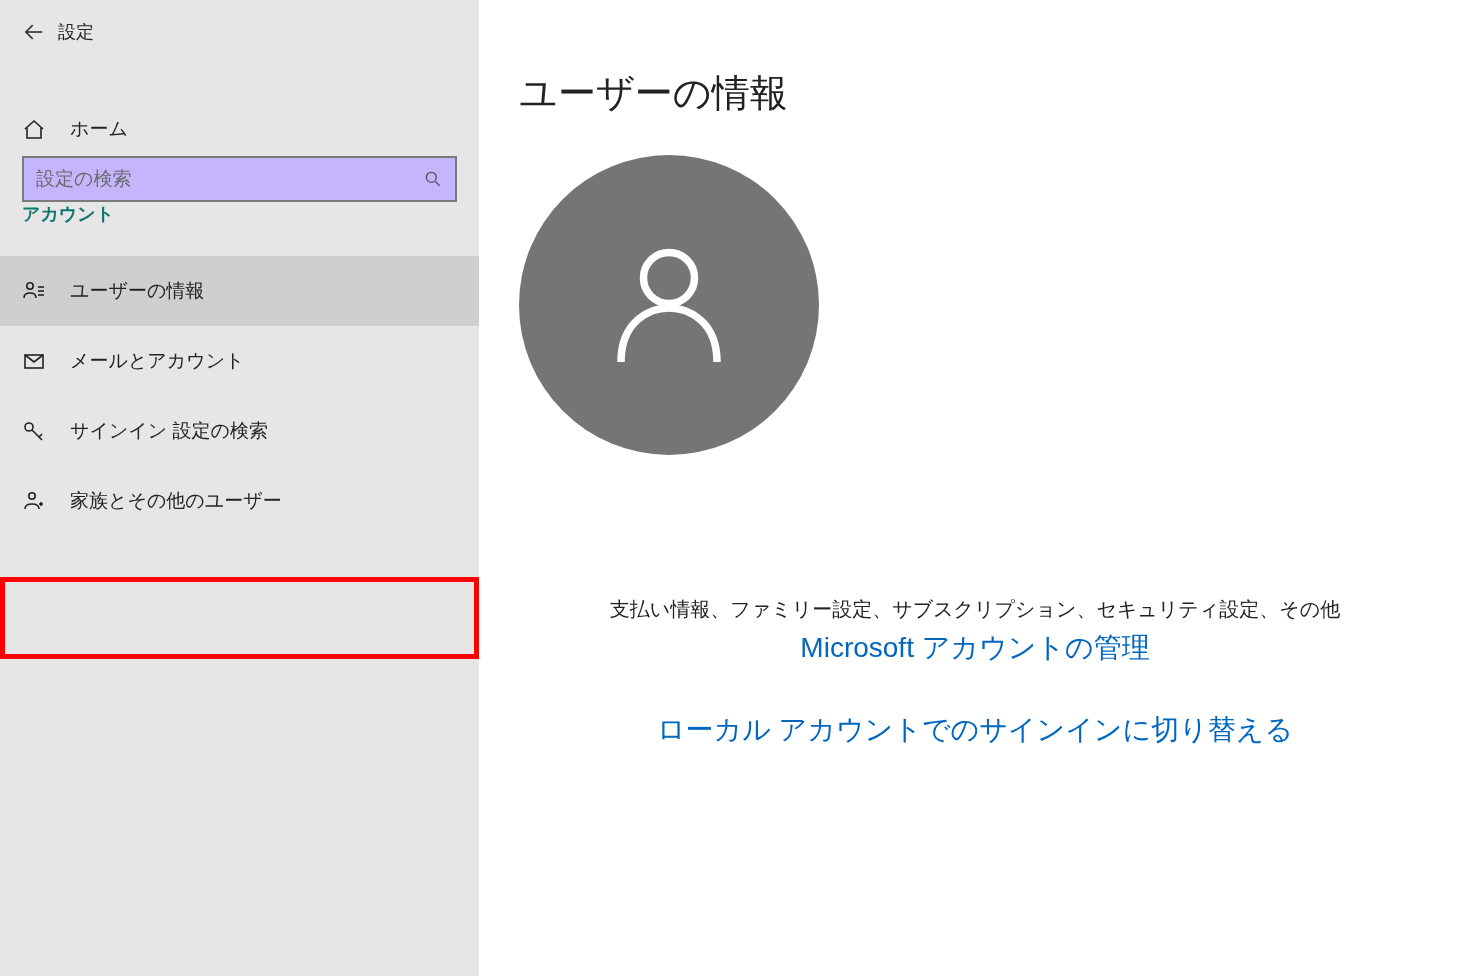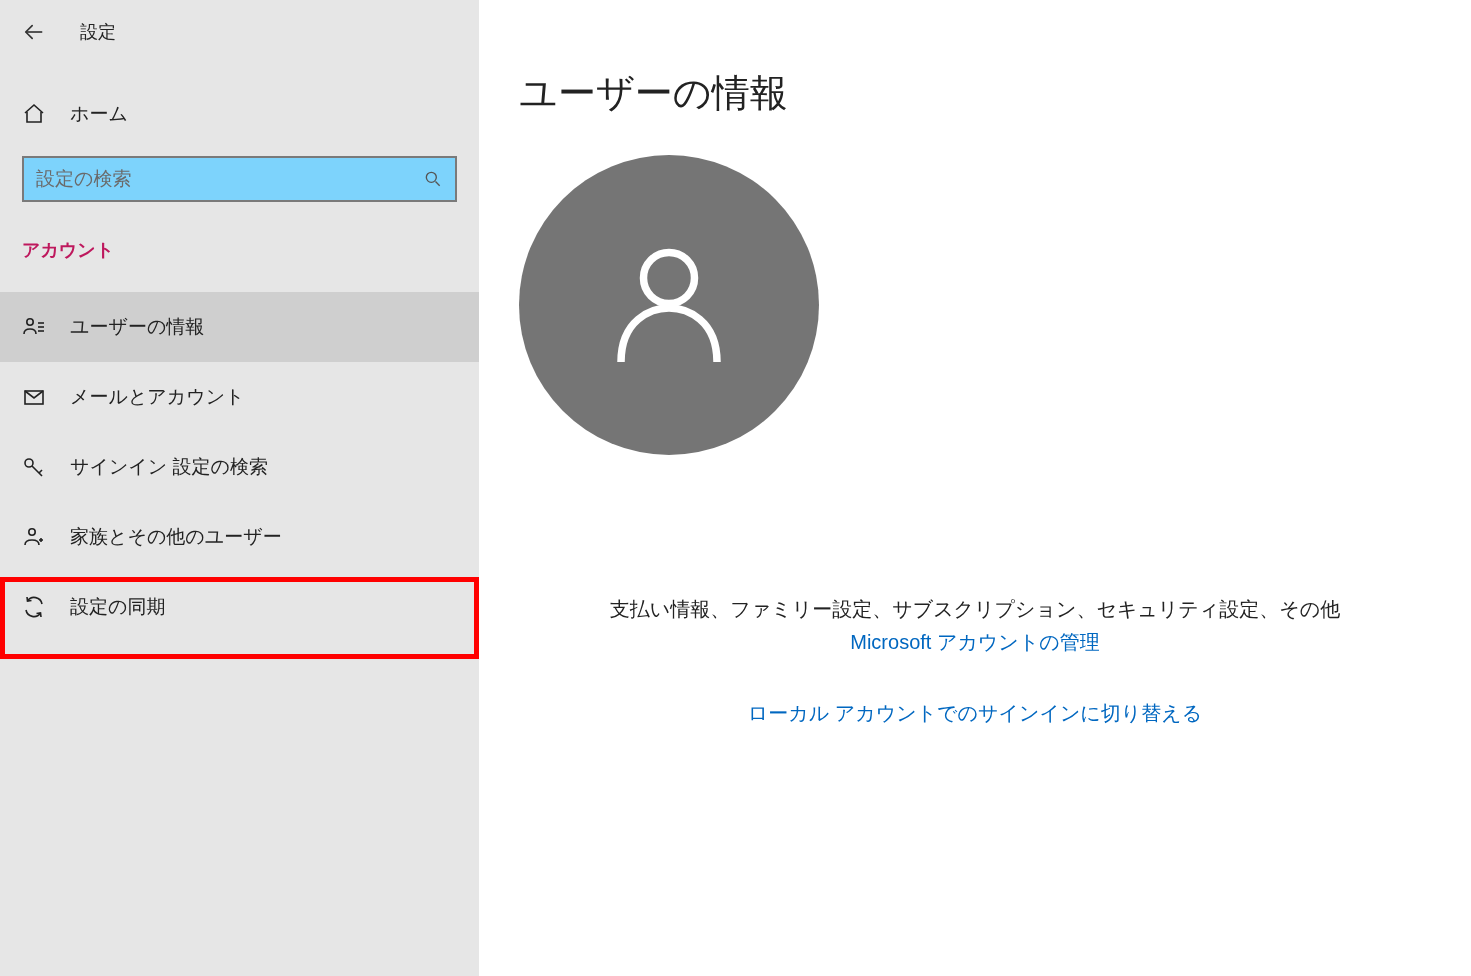--- a/index.html
+++ b/index.html
@@ -19,62 +19,60 @@
       padding-left: 10px;
     }
     .back-btn {
       width: 48px; height: 48px;
       display: flex; align-items: center; justify-content: center;
       cursor: pointer;
     }
     .back-btn svg { width: 22px; height: 22px; }
     .title-text {
       font-size: 18px;
-      margin-left: 22px;
       color: #222;
     }
 
     .home-row {
-      display: flex; align-items: center;
+      display: flex; align-items: flex-end;
       height: 56px;
       padding-left: 22px;
       margin-top: 30px;
       cursor: pointer;
     }
     .home-row .icon { width: 24px; height: 24px; display: flex; align-items: center; justify-content: center; }
     .home-row .label { font-size: 19px; margin-left: 24px; color: #222; }
 
     .search-wrap {
       margin: 14px 22px 0 22px;
     }
     .search-box {
       width: 100%;
       height: 46px;
       border: 2px solid #7a7a7a;
-      background: #7dd3fc;
+      background: #c4b5fd;
       display: flex; align-items: center;
       padding: 0 12px;
     }
     .search-box input {
       flex: 1;
       border: none;
       background: transparent;
       font-size: 19px;
       color: #333;
       outline: none;
     }
     .search-box input::placeholder { color: #6a6a6a; }
     .search-box .icon { width: 20px; height: 20px; display:flex; align-items:center; justify-content:center; }
 
     .category-label {
       font-size: 18px;
       font-weight: 600;
-      color: #be185d;
+      color: #0f766e;
       padding: 0 22px;
-      margin-top: 36px;
       margin-bottom: 30px;
     }
 
     .nav-list { display: flex; flex-direction: column; }
     .nav-item {
       display: flex; align-items: center;
       height: 70px;
       padding-left: 22px;
       cursor: pointer;
     }
@@ -109,21 +107,21 @@
       margin-bottom: 140px;
     }
     .avatar svg { width: 150px; height: 150px; }
 
     .info-text {
       font-size: 20px;
       color: #222;
       line-height: 1.4;
     }
     .link-text {
-      font-size: 20px;
+      font-size: 28px;
       color: #0067c0;
       cursor: pointer;
       display: inline-block;
       margin-top: 6px;
     }
     .block { margin-bottom: 38px; text-align: center; }
     .block.last { margin-top: 24px; }
 
     .sidebar { position: relative; }
   </style>
@@ -208,31 +206,20 @@
         <svg viewBox="0 0 24 24" fill="none" stroke="#222" stroke-width="1.6">
           <circle cx="10" cy="7" r="3.2"></circle>
           <path d="M3 20c0-3.3 2.7-5 7-5s7 1.7 7 5"></path>
           <line x1="17" y1="15" x2="21" y2="15"></line>
           <line x1="19" y1="13" x2="19" y2="17"></line>
         </svg>
       </span>
       <span class="label">家族とその他のユーザー</span>
     </div>
 
-    <div class="nav-item">
-      <span class="icon">
-        <svg viewBox="0 0 24 24" fill="none" stroke="#222" stroke-width="1.6">
-          <path d="M20 9 A8 8 0 0 0 5.5 6"></path>
-          <polyline points="5,2 5.5,6 9.5,5.5"></polyline>
-          <path d="M4 15 A8 8 0 0 0 18.5 18"></path>
-          <polyline points="19,22 18.5,18 14.5,18.5"></polyline>
-        </svg>
-      </span>
-      <span class="label">設定の同期</span>
-    </div>
 
   </div>
 
   <div class="highlight-box" style="left:0; top:577px; width:479px; height:82px;"></div>
 
 </div>
 
 <div class="content">
 
   <div class="page-heading">ユーザーの情報</div>

